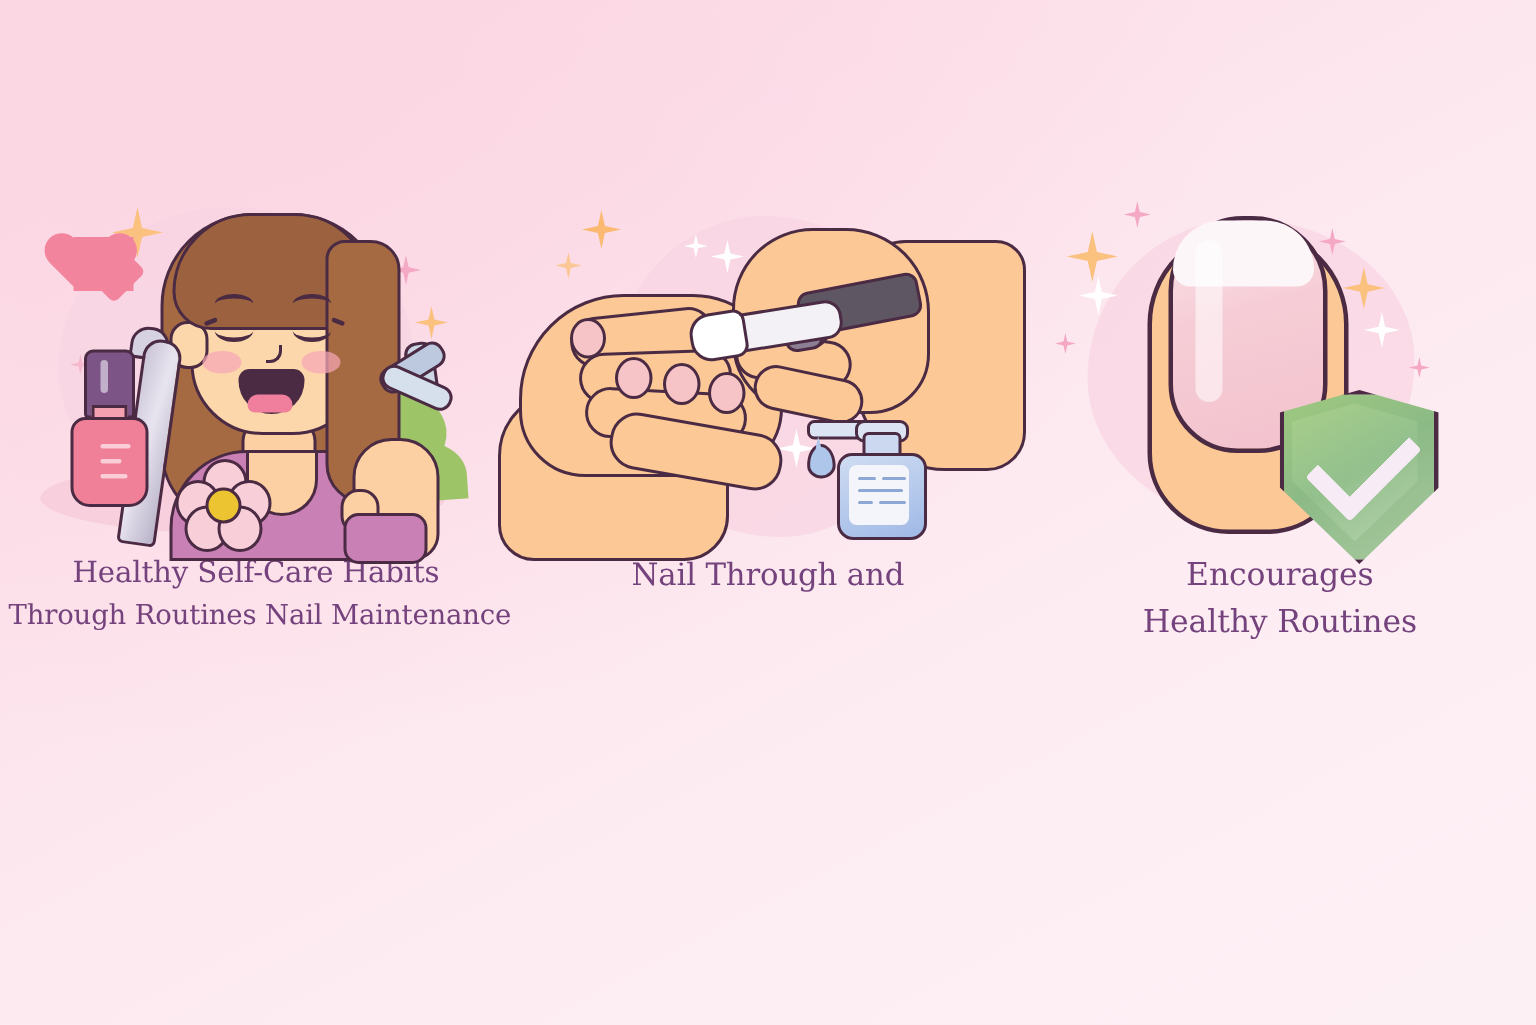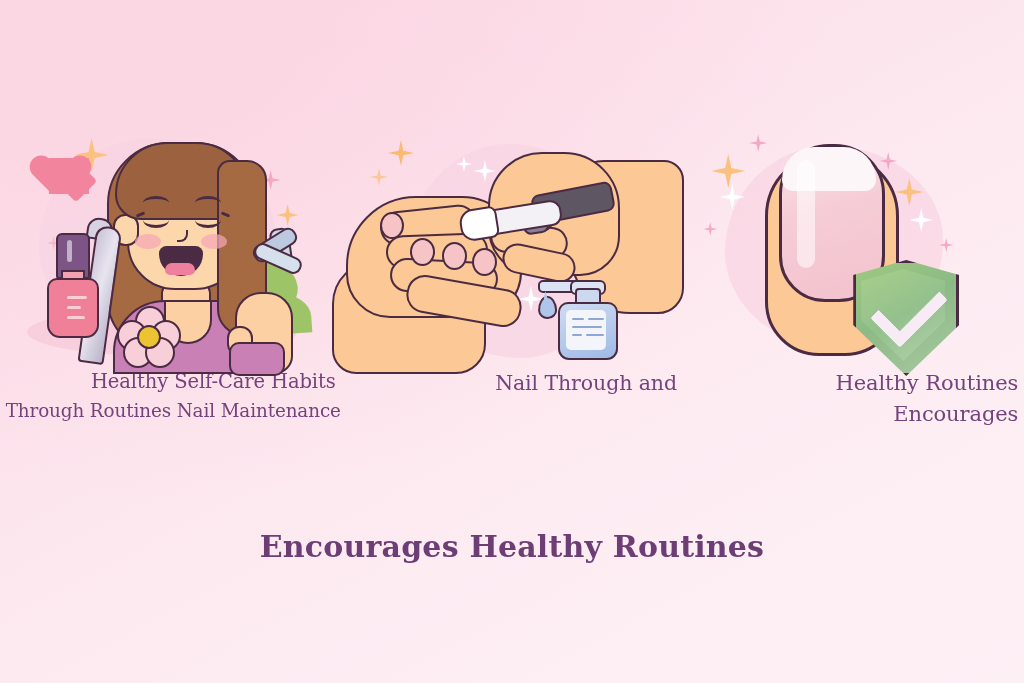--- a/index.html
+++ b/index.html
@@ -34,21 +34,21 @@
     align-items: center;
   }
   .art {
     position: relative;
     width: 300px;
     height: 232px;
   }
   .caption {
     margin-top: 6px;
     width: 330px;
-    text-align: right;
+    text-align: center;
     color: #74427c;
     font-family: "DejaVu Serif", serif;
     font-size: 20.5px;
     line-height: 1.48;
     letter-spacing: -0.1px;
     font-weight: 400;
   }
   .caption.c1 { font-size: 19.5px; }
   .caption.c2 { font-size: 20.5px; }
   .caption.c3 { font-size: 21px; }
@@ -410,22 +410,21 @@
         <div class="bignail"></div>
         <div class="nail-white"></div>
         <div class="nail-gloss"></div>
 
         <div class="shield"></div>
         <div class="shield-inner"></div>
         <div class="check"></div>
       </div>
 
       <div class="caption c3">
+        <span class="cap-line">Encourages</span>
         <span class="cap-line">Healthy Routines</span>
-        <span class="cap-line">Encourages</span>
       </div>
     </div>
 
   </div>
 
-  <div class="bottom-title">Encourages Healthy Routines</div>
 
 </div>
 
 </body></html>

